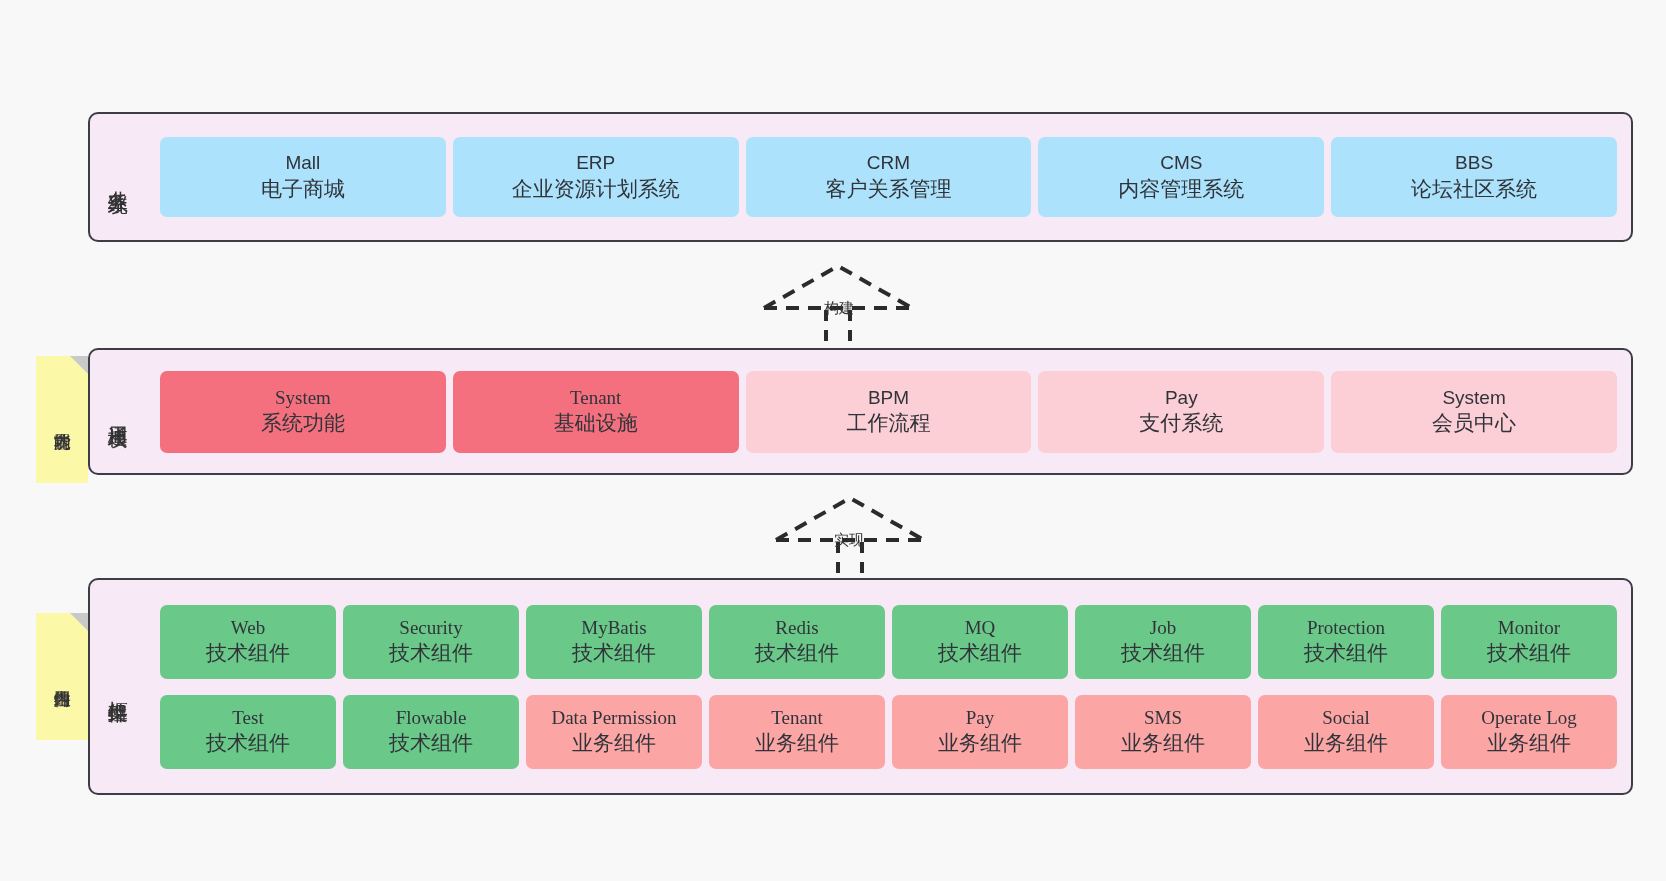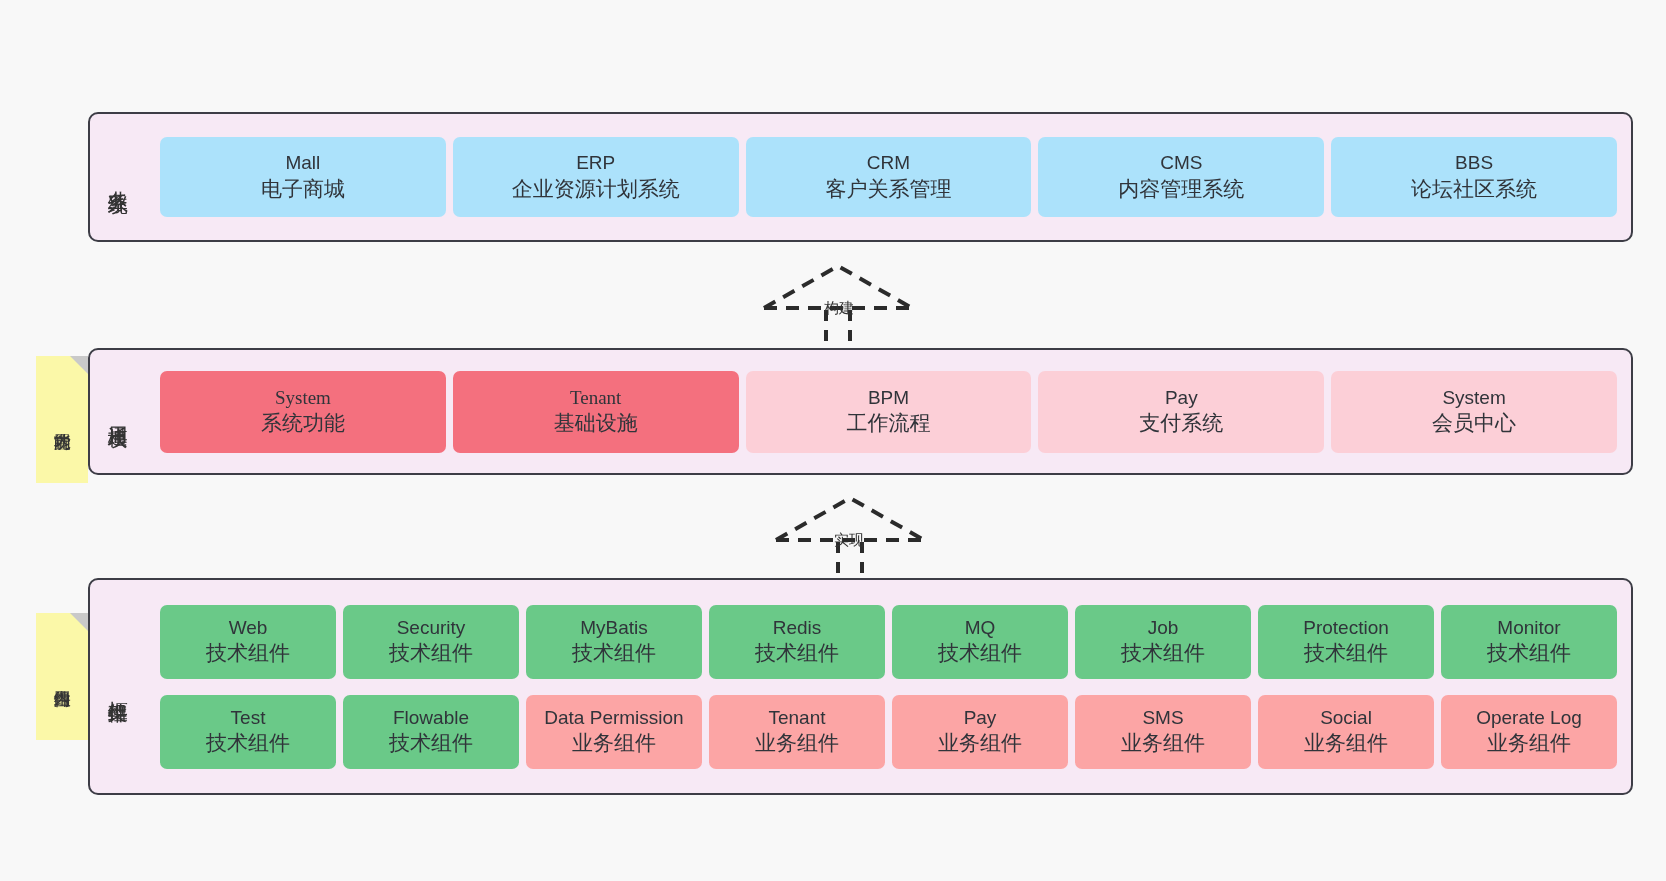--- a/index.html
+++ b/index.html
@@ -61,21 +61,21 @@
   .box .t2 { font-size: 21px; color: #30343a; }
 
   .c-blue       { background: #ace2fb; }
   .c-red        { background: #f4707e; font-family: Liberation Serif, serif; }
   .c-pink       { background: #fccfd7; }
   .c-green      { background: #6ac988; }
   .c-lightgreen { background: #fca5a5; }
 
   .h-sys  { height: 80px; }
   .h-mod  { height: 82px; }
-  .h-comp { height: 74px; }
+  .h-comp { height: 74px; font-family: Liberation Serif, serif; }
 
   
   .note {
     position: absolute;
     background: #fbf8a8;
     width: 52px;
     display: flex;
     align-items: center;
     justify-content: center;
     font-size: 17px;

